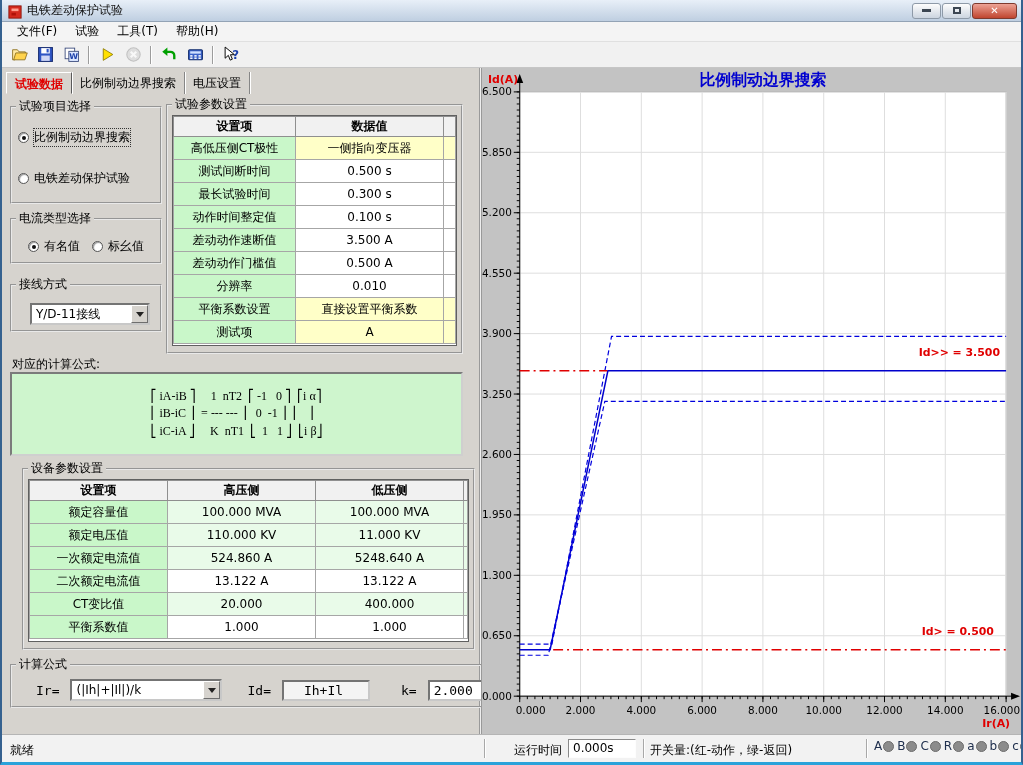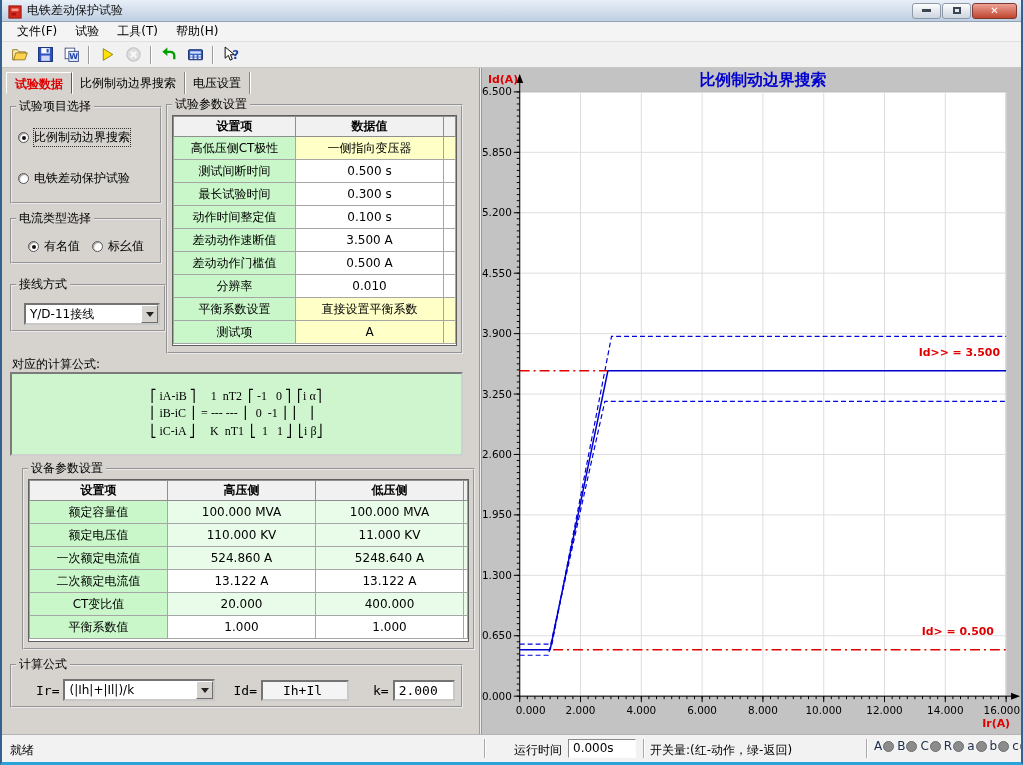--- a/index.html
+++ b/index.html
@@ -46,21 +46,21 @@
   .radio-label.focused{outline:1px dotted #333;}
 
   #group-test-items{left:8px;top:30px;width:152px;height:106px;}
   #group-test-items .radio-row{margin:12px 0 0 2px;}
   #group-test-items .radio-row + .radio-row{margin-top:24px;}
   #group-current-type{left:8px;top:142px;width:152px;height:54px;}
   #current-type-rows{display:flex;gap:12px;justify-content:center;margin-top:9px;}
   #group-wiring{left:8px;top:208px;width:152px;height:56px;}
 
   .combo{position:relative;background:#fff;border:2px inset #c8c8c8;height:22px;font-size:12px;display:flex;align-items:center;padding:0 20px 0 4px;white-space:nowrap;}
-  #wiring-combo{width:136px;margin:8px 0 0 8px;}
+  #wiring-combo{width:120px;margin:8px 0 0 14px;}
   .combo-btn{position:absolute;right:0;top:0;bottom:0;width:17px;background:#d6d3ce;border:1px solid;border-color:#fff #6e6e6e #6e6e6e #fff;display:flex;align-items:center;justify-content:center;}
   .combo-btn::after{content:"";border:4px solid transparent;border-top:5px solid #222;margin-top:4px;}
 
   
   #group-test-params{left:164px;top:28px;width:297px;height:258px;}
   #group-device-params{left:20px;top:392px;width:453px;height:190px;}
   .tbl-holder{background:#fff;border:1px solid #606060;width:100%;height:calc(100% - 4px);overflow:hidden;}
   table{border-collapse:collapse;width:100%;table-layout:fixed;font-size:12px;}
   th,td{border:1px solid #a6a6a6;text-align:center;padding:0 2px;overflow:hidden;white-space:nowrap;height:23px;}
   th{height:20px;background:#f1f1f1;border-color:#8f8f8f;font-weight:bold;}
@@ -69,21 +69,21 @@
   td.y{background:#ffffc8;}
   td.w{background:#fff;}
 
   
   #formula-label{position:absolute;left:10px;top:288px;font-size:12px;}
   #formula-box{position:absolute;left:8px;top:304px;width:453px;height:84px;background:#cef5cd;border:2px inset #cfcfcf;display:flex;align-items:center;justify-content:center;}
   #formula-box pre{margin:0;font-family:Liberation Serif, serif;font-size:12px;line-height:1.45;}
 
   
   #group-calc{left:8px;top:588px;width:453px;height:52px;}
-  #calc-row{display:flex;align-items:center;gap:4px;margin:4px 0 0 20px;font-family:"DejaVu Sans Mono",monospace;font-size:13px;}
+  #calc-row{display:flex;align-items:center;gap:11px;margin:4px 0 0 20px;font-family:"DejaVu Sans Mono",monospace;font-size:13px;}
   #ir-combo{width:152px;}
   .edit{background:#fff;border:2px inset #c8c8c8;height:21px;font-size:13px;font-family:"DejaVu Sans Mono",monospace;display:flex;align-items:center;padding:0 4px;}
   #id-field{width:88px;background:#f4f4f4;padding-left:20px;}
   #k-field{width:62px;}
   .calc-label{font-family:"DejaVu Sans Mono",monospace;}
 
   
   #statusbar{height:28px;background:#f2f2f2;border-top:1px solid #b5b5b5;position:relative;font-size:12px;flex:none;}
   #status-ready{position:absolute;left:8px;top:7px;}
   .ssep{position:absolute;top:4px;bottom:4px;width:2px;border-left:1px solid #a8a8a8;border-right:1px solid #fff;}

